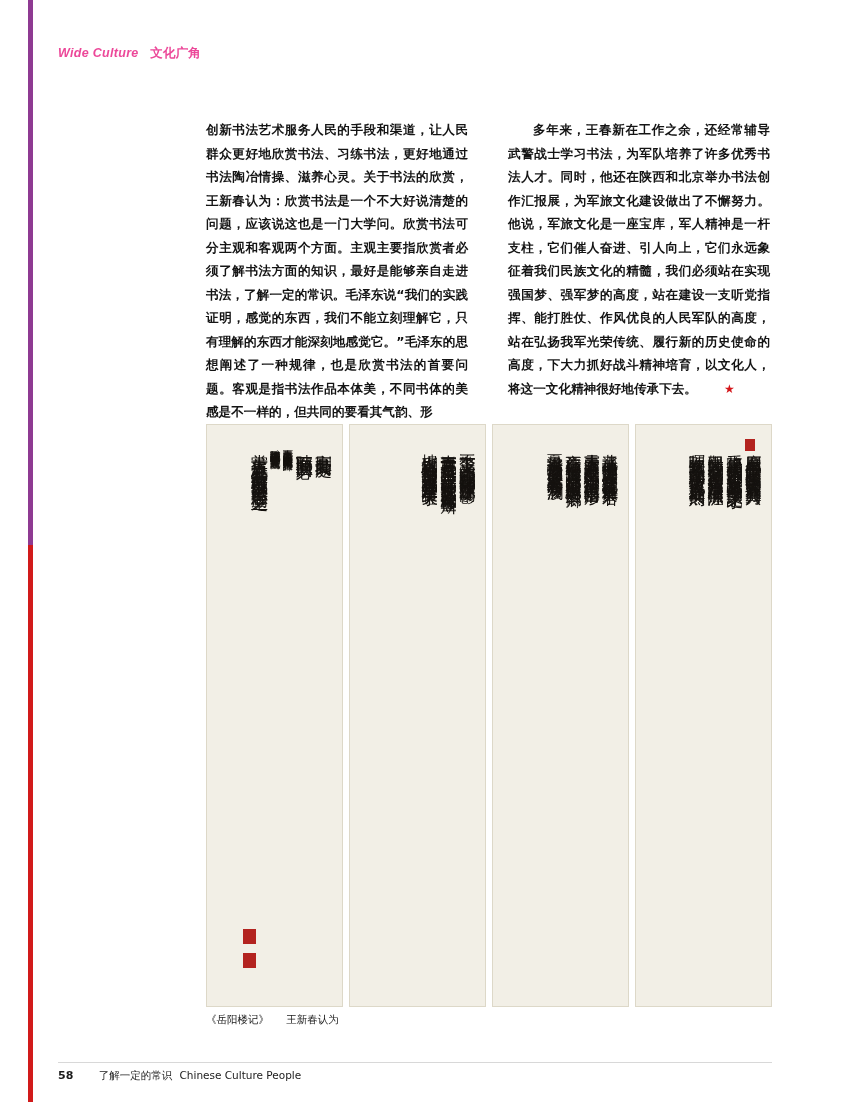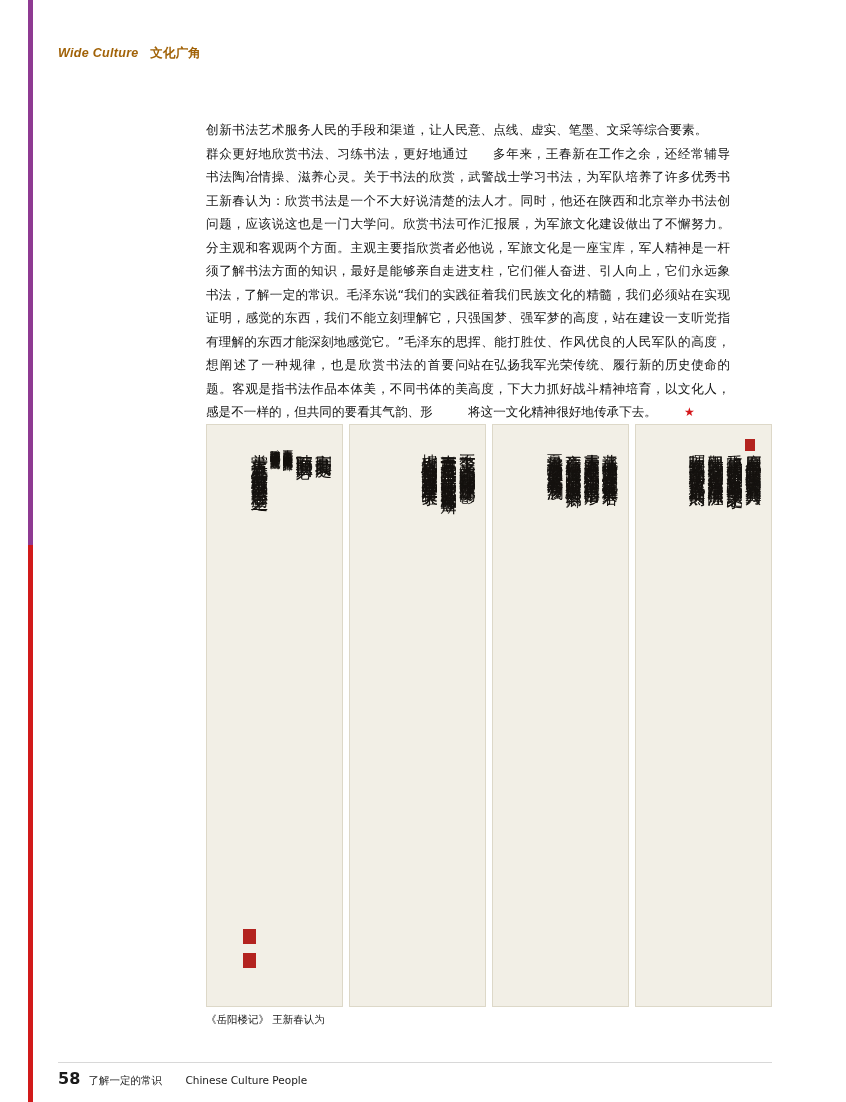--- a/index.html
+++ b/index.html
@@ -35,39 +35,41 @@
     width: 5px;
     height: 557px;
     background: #d11a1a;
   }
   
   .header {
     position: absolute;
     left: 58px;
     top: 45px;
     font-size: 12.5px;
-    color: #a16207;
+    color: #ec4899;
     letter-spacing: 0.2px;
   }
   .header .en {
     font-weight: bold;
     font-style: italic;
     letter-spacing: 0.3px;
   }
   .header .cn {
     font-weight: bold;
     margin-left: 8px;
   }
   
   .columns {
     position: absolute;
     left: 206px;
     top: 118px;
     width: 565px;
     display: flex;
+    gap: 40px;
+    font-weight: bold;
   }
   .col {
     width: 262px;
   }
   .col p {
     margin: 0;
     font-size: 12.6px;
     line-height: 23.5px;
     color: #141414;
     text-align: justify;
@@ -146,64 +148,63 @@
   }
   
   .caption {
     position: absolute;
     left: 206px;
     top: 1013px;
     font-size: 10.5px;
     color: #1a1a1a;
     font-family: "DejaVu Sans", "Liberation Sans", sans-serif;
   }
-  .caption .title { }
+  .caption .title { margin-right: 14px; }
   
   .footer-rule {
     position: absolute;
     left: 58px;
     top: 1062px;
     width: 714px;
     height: 1px;
     background: #d8d8d8;
   }
   .footer {
     position: absolute;
     left: 58px;
     top: 1069px;
     font-size: 10.5px;
     color: #1a1a1a;
     font-family: "DejaVu Sans", "Liberation Sans", sans-serif;
   }
   .footer .pageno {
     font-weight: bold;
-    margin-right: 5px;
-    font-size: 16px;
-  }
-  .footer .en { margin-left: 20px; }
+    margin-right: 22px;
+    font-size: 11px;
+  }
+  .footer .en { margin-left: 4px; }
 </style>
 </head>
 <body>
 
 <div class="page">
 
   <div class="edge-bar-purple"></div>
   <div class="edge-bar-red"></div>
 
   <div class="header">
     <span class="en">Wide Culture</span>
     <span class="cn">文化广角</span>
   </div>
 
   <div class="columns">
     <div class="col">
       <p>创新书法艺术服务人民的手段和渠道，让人民群众更好地欣赏书法、习练书法，更好地通过书法陶冶情操、滋养心灵。关于书法的欣赏，王新春认为：欣赏书法是一个不大好说清楚的问题，应该说这也是一门大学问。欣赏书法可分主观和客观两个方面。主观主要指欣赏者必须了解书法方面的知识，最好是能够亲自走进书法，了解一定的常识。毛泽东说“我们的实践证明，感觉的东西，我们不能立刻理解它，只有理解的东西才能深刻地感觉它。”毛泽东的思想阐述了一种规律，也是欣赏书法的首要问题。客观是指书法作品本体美，不同书体的美感是不一样的，但共同的要看其气韵、形</p>
     </div>
     <div class="col">
-      <p>意、点线、虚实、笔墨、文采等综合要素。</p>
       <p class="indent"><span>多年来，王春新在工作之余，还经常辅导武警战士学习书法，为军队培养了许多优秀书法人才。同时，他还在陕西和北京举办书法创作汇报展，为军旅文化建设做出了不懈努力。他说，军旅文化是一座宝库，军人精神是一杆支柱，它们催人奋进、引人向上，它们永远象征着我们民族文化的精髓，我们必须站在实现强国梦、强军梦的高度，站在建设一支听党指挥、能打胜仗、作风优良的人民军队的高度，站在弘扬我军光荣传统、履行新的历史使命的高度，下大力抓好战斗精神培育，以文化人，将这一文化精神很好地传承下去。</span><span class="endmark">★</span></p>
     </div>
   </div>
 
   <div class="plates">
 
     <div class="plate p1">
       <div class="plate-inner">
         <div class="vline">高則憂其民處</div>
         <div class="vline">時而樂耶其必曰</div>

